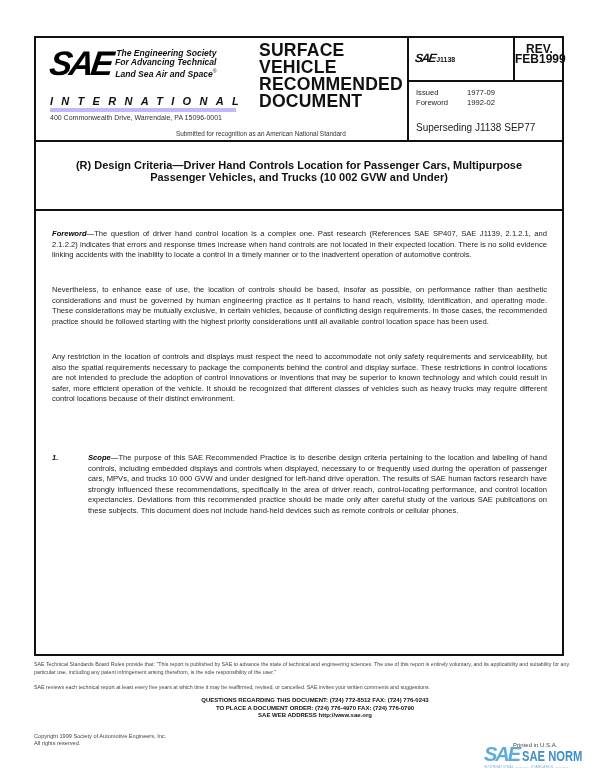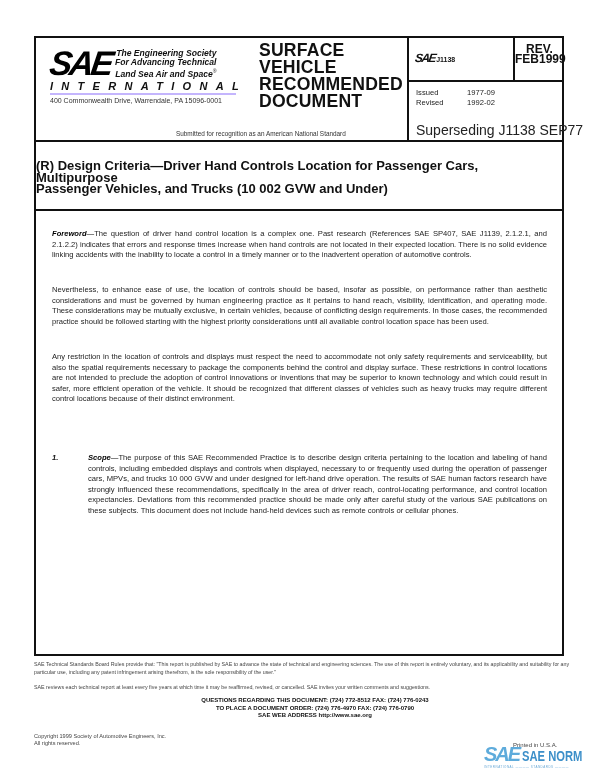--- a/index.html
+++ b/index.html
@@ -18,21 +18,21 @@
   .sae-logo-row { display: flex; align-items: flex-start; }
   .sae-mark {
     font-family: "Liberation Sans", sans-serif; font-weight: bold; font-style: italic;
     font-size: 34px; letter-spacing: -3px; line-height: 30px; color: #000;
     transform: skewX(-8deg); margin-right: 4px;
   }
   .tagline { font-size: 8.6px; font-style: italic; font-weight: bold; line-height: 9px; margin-top: 1px; text-align: right; }
   .tagline sup { font-size: 5px; font-weight: normal; }
   .intl {
     font-size: 11px; font-weight: bold; font-style: italic; letter-spacing: 8.3px;
-    border-bottom: 2px solid #c4b5fd; width: 186px; line-height: 13px; margin-top: 1px;
+    border-bottom: 4px solid #c4b5fd; width: 186px; line-height: 13px; margin-top: 16px;
   }
   .address { font-size: 7px; color: #333; margin-top: 2px; white-space: nowrap; }
   .submitted {
     position: absolute; left: 140px; top: 92px; font-size: 6.4px; color: #333; white-space: nowrap;
   }
   .doc-type {
     position: absolute; left: 223px; top: 4px; font-size: 17.6px; font-weight: bold;
     line-height: 17px; letter-spacing: 0.2px;
   }
   .vline-main { position: absolute; left: 371px; top: 0; width: 2px; height: 102px; background: #111; }
@@ -41,30 +41,30 @@
   .docnum { position: absolute; left: 379px; top: 13px; display: flex; align-items: center; }
   .sae-small {
     font-size: 12px; font-weight: bold; font-style: italic; letter-spacing: -1.5px;
     transform: skewX(-8deg);
   }
   .docnum-text { font-size: 7px; font-weight: bold; margin-left: 1px; margin-top: 3px; }
   .rev { position: absolute; left: 479px; top: 6px; width: 49px; text-align: center; font-size: 12px; font-weight: bold; line-height: 10px; }
   .issued { position: absolute; left: 380px; top: 50px; font-size: 7.6px; line-height: 9.5px; color: #222; }
   .issued .row { display: flex; }
   .issued .lbl { width: 51px; }
-  .superseding { position: absolute; left: 380px; top: 84px; font-size: 14px; color: #222; white-space: nowrap; }
+  .superseding { position: absolute; left: 380px; top: 84px; font-size: 10px; color: #222; white-space: nowrap; }
 
   
   .title-box {
     position: absolute; left: 34px; top: 140px; width: 530px; height: 71px;
     border: 2px solid #111; box-sizing: border-box;
   }
   .title {
-    position: absolute; left: 0; top: 18px; width: 100%; text-align: left;
-    font-size: 13px; font-weight: bold; line-height: 11.5px; color: #111;
+    position: absolute; left: 0; top: 18px; width: 100%; text-align: center;
+    font-size: 11px; font-weight: bold; line-height: 11.5px; color: #111;
   }
 
   
   .body-box {
     position: absolute; left: 34px; top: 209px; width: 530px; height: 447px;
     border: 2px solid #111; border-top: none; box-sizing: border-box;
   }
   .para {
     position: absolute; left: 16px; width: 495px; font-size: 7.6px; line-height: 10.6px;
     text-align: justify; color: #222;
@@ -124,21 +124,21 @@
       <div>REV.</div>
       <div>FEB1999</div>
     </div>
 
     <div class="issued">
       <div class="row">
           <span class="lbl">Issued</span>
           <span>1977-09</span>
         </div>
       <div class="row">
-          <span class="lbl">Revised</span>
+          <span class="lbl">Foreword</span>
           <span>1992-02</span>
         </div>
     </div>
     <div class="superseding">Superseding J1138 SEP77</div>
   </div>
 
   <div class="title-box">
     <div class="title">
       <div>(R) Design Criteria—Driver Hand Controls Location for Passenger Cars, Multipurpose</div>
       <div>Passenger Vehicles, and Trucks (10 002 GVW and Under)</div>

